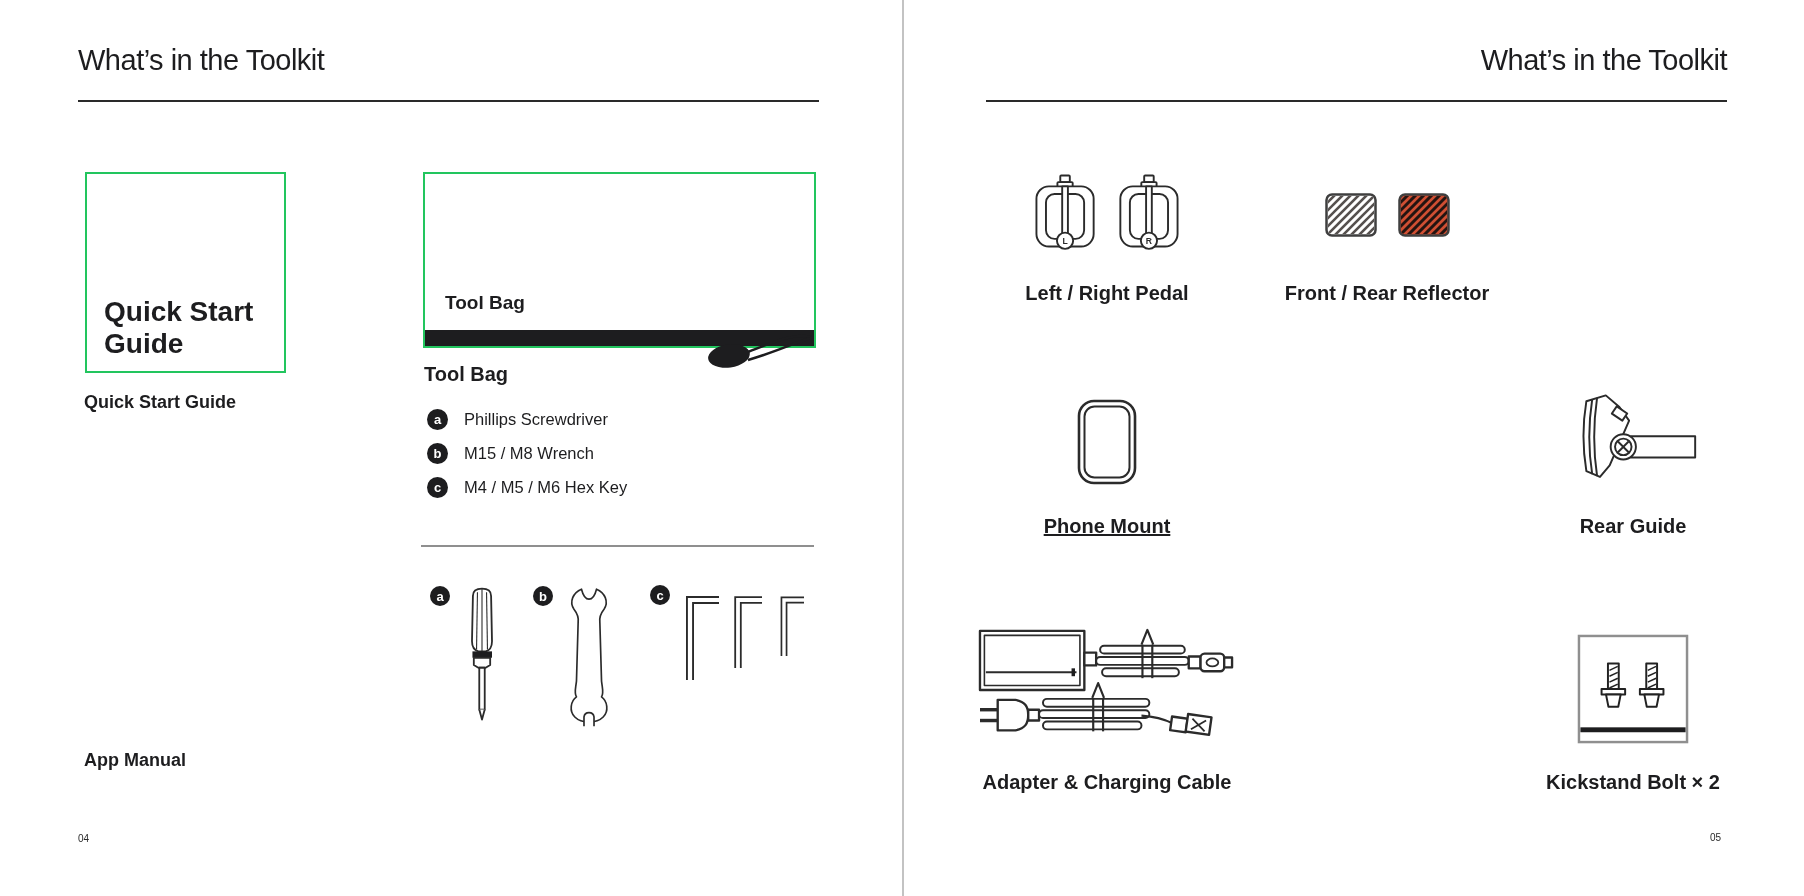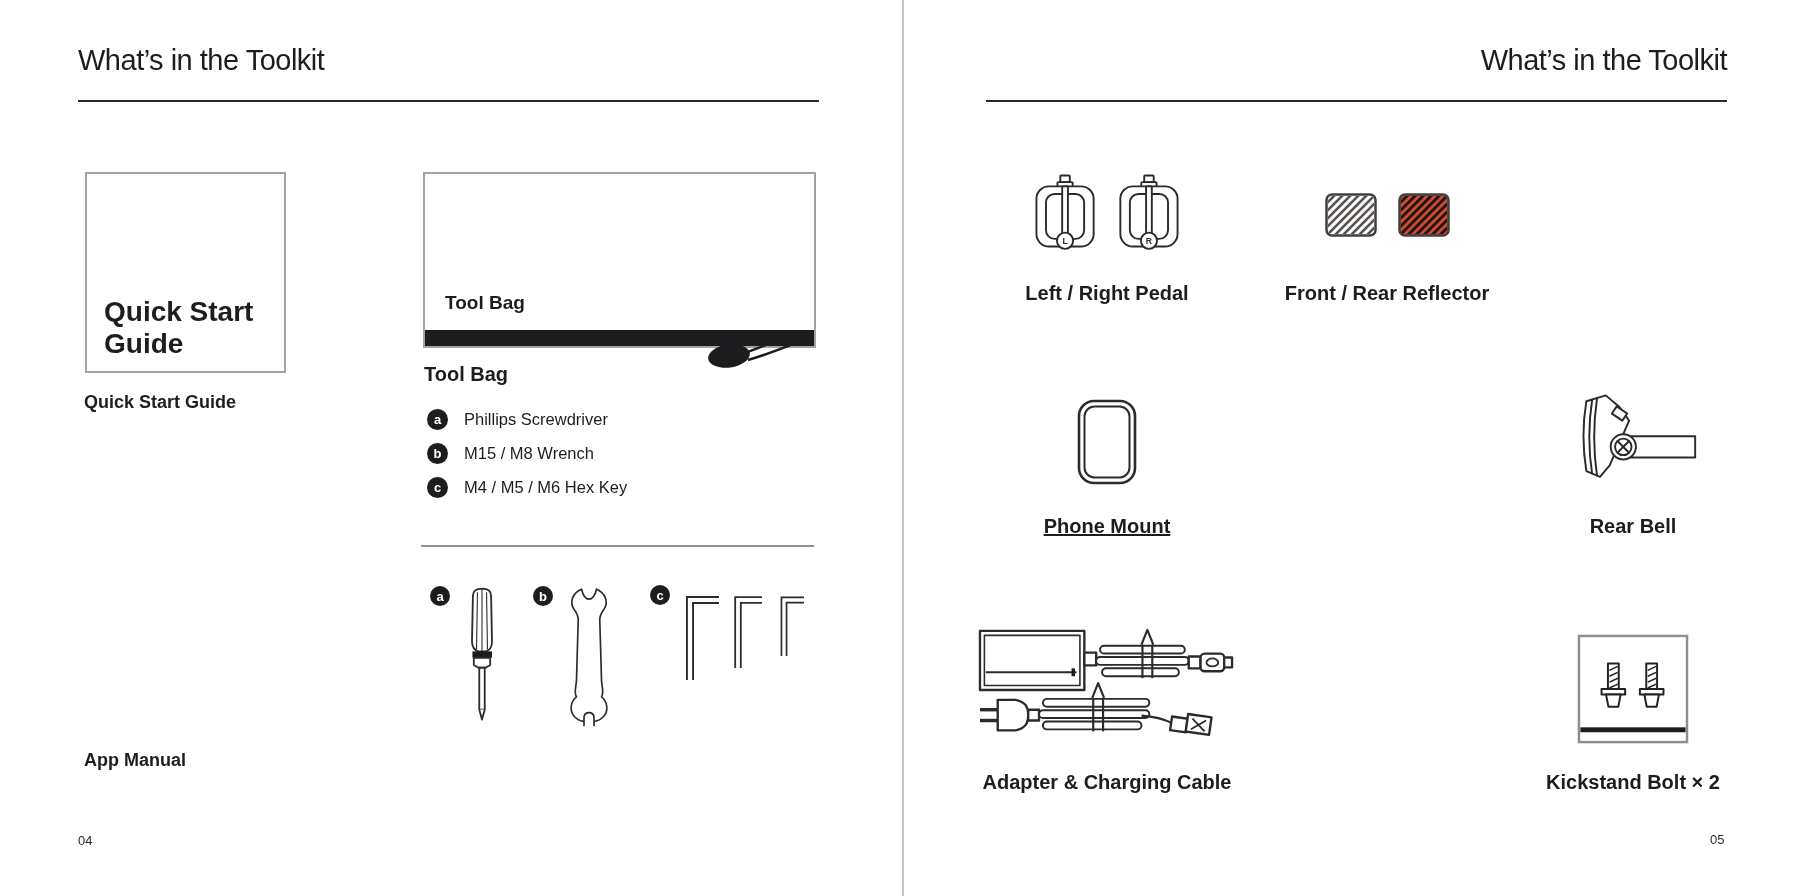--- a/index.html
+++ b/index.html
@@ -5,36 +5,36 @@
   html,body{margin:0;padding:0;background:#ffffff;}
   .canvas{
     position:relative; width:1804px; height:896px; background:#ffffff;
     font-family:"Liberation Sans","DejaVu Sans",sans-serif; color:#1d1d1f; overflow:hidden;
   }
   .abs{position:absolute;}
   .page-title{font-size:29px; font-weight:400; letter-spacing:-0.5px; white-space:nowrap;}
   .title-rule{height:2px; background:#2a2a2a;}
   .divider{position:absolute; left:902px; top:0; width:2px; height:896px; background:#c3c3c3;}
 
-  .cover-box{border:2px solid #a3a3a3; background:#fff;}
+  .cover-box{border:2px solid #22c55e; background:#fff;}
   .cover-text{position:absolute; left:17px; bottom:12px; font-size:28px; font-weight:700; line-height:1.12;}
   .caption{font-size:18px; font-weight:700;}
 
   .bag-label{position:absolute; left:20px; bottom:32px; font-size:19px; font-weight:700;}
   .bag-bar{position:absolute; left:0; right:0; bottom:0; height:16px; background:#1d1d1f;}
 
   .section-head{font-size:20px; font-weight:700;}
   .tool-list{display:flex; flex-direction:column; gap:13px;}
   .tool-row{display:flex; align-items:center; gap:16px; height:21px;}
   .badge{width:21px; height:21px; border-radius:50%; background:#1d1d1f; color:#fff;
          font-size:13px; font-weight:700; display:flex; align-items:center; justify-content:center; flex:0 0 auto;}
   .tool-row .tool-text{font-size:16.5px; font-weight:400;}
   .rule-light{height:2px; background:#8f8f8f;}
 
-  .pagenum{font-size:13px; color:#2a2a2a;text-align:center;}
+  .pagenum{font-size:10px; color:#2a2a2a;text-align:center;}
 
   .cell{position:absolute; display:flex; flex-direction:column;}
   .icon-box{flex:1; display:flex; align-items:center; justify-content:center; margin-bottom:6px;}
   .item-label{text-align:center; font-weight:700; font-size:20px; white-space:nowrap; height:24px; line-height:24px;}
 
   svg{display:block;}
 </style>
 </head>
 <body>
 
@@ -217,21 +217,21 @@
           <path d="M28,6 C24,32 24,58 28,83" fill="none"></path>
           <path d="M33,4.5 C29,32 29,58 33,85" fill="none"></path>
           <rect x="50" y="16" width="13" height="9" transform="rotate(34 56 20)"></rect>
           <circle cx="60" cy="55" r="13"></circle>
           <circle cx="60" cy="55" r="8.5"></circle>
           <line x1="54.5" y1="49.5" x2="65.5" y2="60.5"></line>
           <line x1="65.5" y1="49.5" x2="54.5" y2="60.5"></line>
         </g>
       </svg>
     </div>
-    <div class="item-label">Rear Bell</div>
+    <div class="item-label">Rear Guide</div>
   </div>
 
   <div class="cell" style="left:977px; top:615px; width:260px; height:179px;">
     <div class="icon-box">
       <svg width="258" height="130" viewBox="0 0 262 132">
         <g fill="#fff" stroke="#2b2b2b" stroke-width="2.4" stroke-linejoin="round">
           <rect x="2" y="6" width="106" height="60"></rect>
           <rect x="6.5" y="10.5" width="97" height="51" stroke-width="1.6"></rect>
           <line x1="8" y1="48" x2="100" y2="48" stroke-width="2"></line>
           <rect x="95" y="44" width="3.5" height="8" fill="#1d1d1f" stroke="none"></rect>

